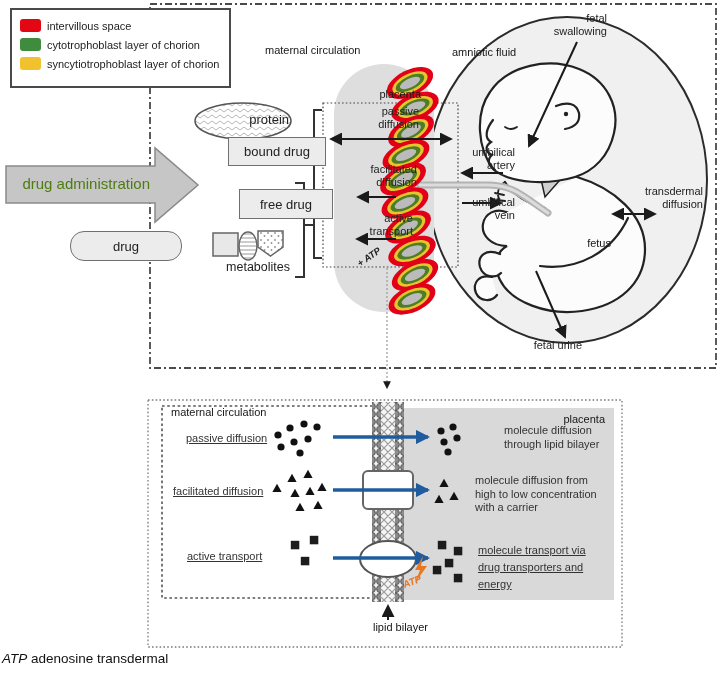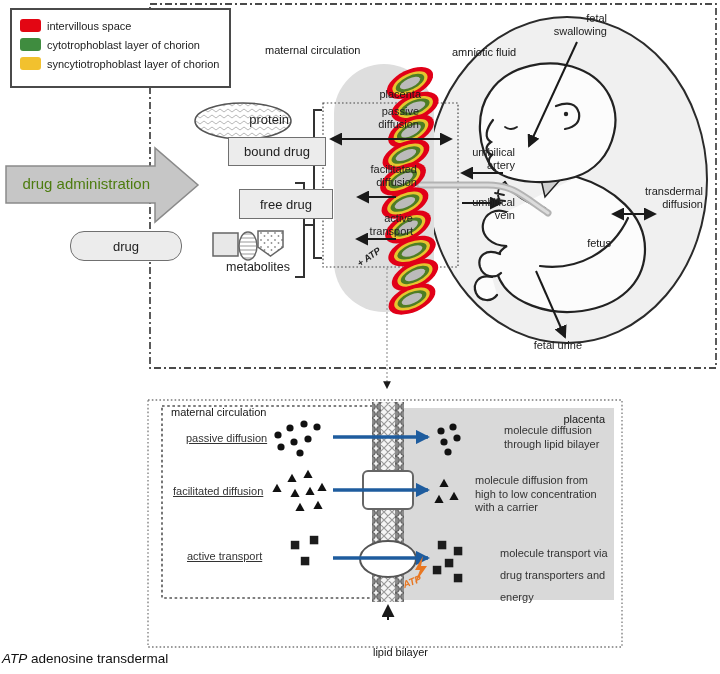--- a/index.html
+++ b/index.html
@@ -268,21 +268,21 @@
   <div class="lbl bold ctr" style="left:565px;top:237px;width:46px;">fetus</div>
   <div class="lbl ctr" style="left:512px;top:339px;width:70px;">fetal urine</div>
 
   <div class="lbl bold" style="left:171px;top:406px;width:130px;">maternal circulation</div>
   <div class="lbl bold" style="left:505px;top:413px;width:100px;text-align:right;">placenta</div>
   <div class="lbl und" style="left:186px;top:432px;">passive diffusion</div>
   <div class="lbl und" style="left:173px;top:485px;">facilitated diffusion</div>
   <div class="lbl und" style="left:187px;top:550px;">active transport</div>
   <div class="lbl" style="left:472px;top:424px;width:112px;line-height:13.5px;color:#333;margin-left:32px;">molecule diffusion through lipid bilayer</div>
   <div class="lbl" style="left:475px;top:474px;width:132px;line-height:13.5px;color:#333;">molecule diffusion from high to low concentration with a carrier</div>
-  <div class="lbl" style="left:500px;top:542px;width:132px;line-height:22px;color:#333;">molecule transport via drug transporters and energy</div>
+  <div class="lbl" style="left:478px;top:542px;width:132px;line-height:17px;color:#333;text-decoration:underline;">molecule transport via drug transporters and energy</div>
   <div class="lbl rot-atp-bot" style="left:402px;top:573px;width:30px;color:#e87722;">ATP</div>
-  <div class="lbl bold ctr" style="left:352px;top:646px;width:76px;">lipid bilayer</div>
+  <div class="lbl bold ctr" style="left:352px;top:621px;width:76px;">lipid bilayer</div>
 
   <div id="footnote">
     <span class="abbr">ATP</span>
     <span>adenosine transdermal</span>
   </div>
 </div>
 
 </body></html>

